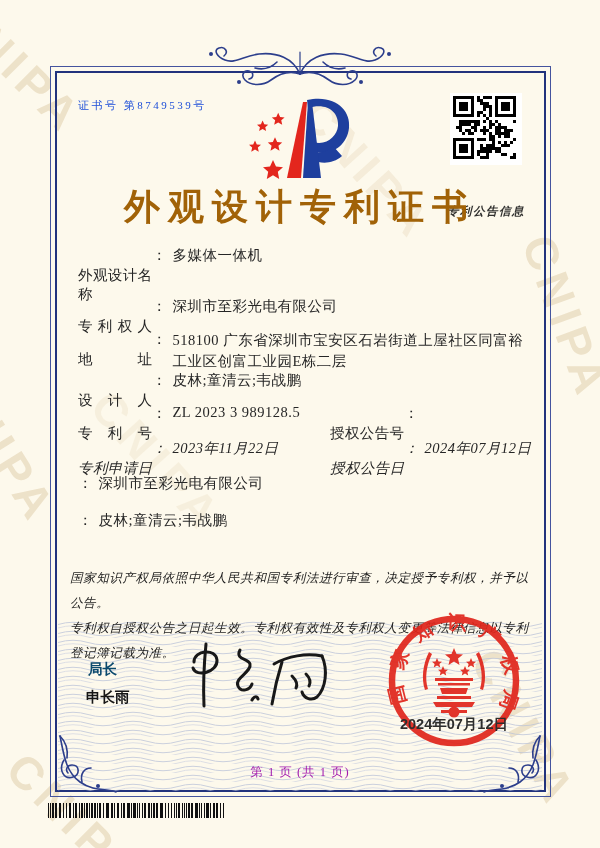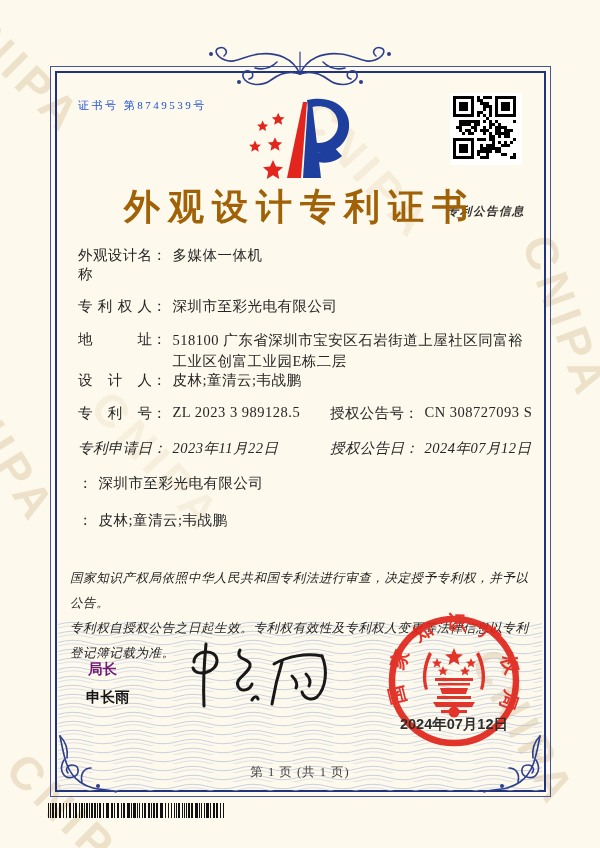--- a/index.html
+++ b/index.html
@@ -25,45 +25,45 @@
   .logo{position:absolute;left:243px;top:94px;}
   .qr-box{position:absolute;left:450px;top:93px;width:72px;height:72px;background:#fff;}
   .qr-box svg{position:absolute;left:3px;top:3px;}
   .qr-caption{position:absolute;left:432px;top:168px;width:108px;text-align:center;
               font-size:11.5px;font-style:italic;letter-spacing:1.5px;color:#30302e;font-weight:bold;margin-top:36px;}
   .title{position:absolute;left:0;top:183px;width:100%;text-align:center;font-size:36px;
          font-weight:bold;letter-spacing:8px;color:#a16207;}
 
   
   .row{position:absolute;left:78px;font-size:14.5px;color:#262626;display:flex;align-items:flex-start;}
-  .lbl{display:inline-block;width:74px;text-align:justify;text-align-last:justify;flex:none;}
+  .lbl{display:inline-block;width:74px;text-align:justify;text-align-last:justify;flex:none;margin-top:20px;}
   .lbl.wide{width:96px;text-align-last:auto;letter-spacing:0;}
   .colon{flex:none;margin-right:6px;}
   .val{letter-spacing:.5px;}
   .val.wrap{display:inline-block;width:352px;line-height:21px;}
   .col2{position:absolute;left:252px;top:0;display:flex;}
   .col2 .lbl{width:74px;}
 
   
   .statement{position:absolute;left:70px;top:566px;width:460px;font-size:12.5px;
              line-height:25px;color:#1d1d1d;font-style:italic;letter-spacing:.6px;text-align:left;}
 
   
   .sig-title{position:absolute;left:88px;top:660px;font-size:14.5px;font-weight:600;
-             font-family:"Liberation Sans","DejaVu Sans",sans-serif;color:#701a75;text-align:right;}
+             font-family:"Liberation Sans","DejaVu Sans",sans-serif;color:#0c4a6e;text-align:right;}
   .sig-name{position:absolute;left:86px;top:688px;font-size:14.5px;font-weight:600;
             font-family:"Liberation Sans","DejaVu Sans",sans-serif;color:#161616;}
   .sig-script{position:absolute;left:182px;top:636px;}
 
   
   .seal{position:absolute;left:385px;top:612px;}
 
   
   .page-no{position:absolute;left:50px;top:764px;width:500px;text-align:center;
-           font-size:12.5px;color:#404040;letter-spacing:1px;}
+           font-size:12.5px;color:#a21caf;letter-spacing:1px;}
   .barcode{position:absolute;left:48px;top:803px;width:180px;height:15px;}
 
   .ornament{position:absolute;pointer-events:none;}
 </style>
 </head>
 <body>
 
 <div class="page">
 
   <span class="wm" style="left:-26px;top:-14px;transform:rotate(45deg);">CNIPA</span>
@@ -296,21 +296,20 @@
     <span class="val">皮林;童清云;韦战鹏</span>
   </div>
 
   <div class="row" style="top:404px;width:470px;">
     <span class="lbl">专利号</span>
       <span class="colon">：</span>
     <span class="val">ZL 2023 3 989128.5</span>
     <span class="col2">
       <span class="lbl">授权公告号</span>
         <span class="colon">：</span>
-      <span class="val">CN 308727093 S</span>
     </span>
   </div>
 
   <div class="row" style="top:439px;width:470px;font-style:italic;">
     <span class="lbl">专利申请日</span>
       <span class="colon">：</span>
     <span class="val">2023年11月22日</span>
     <span class="col2">
       <span class="lbl">授权公告日</span>
         <span class="colon">：</span>

